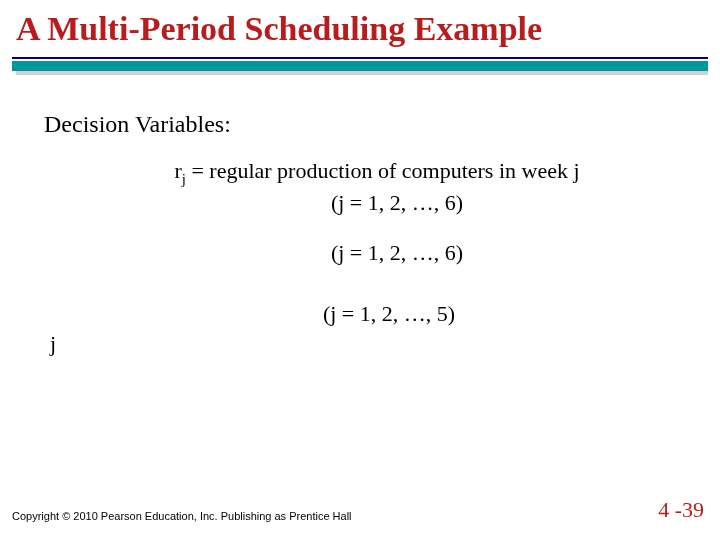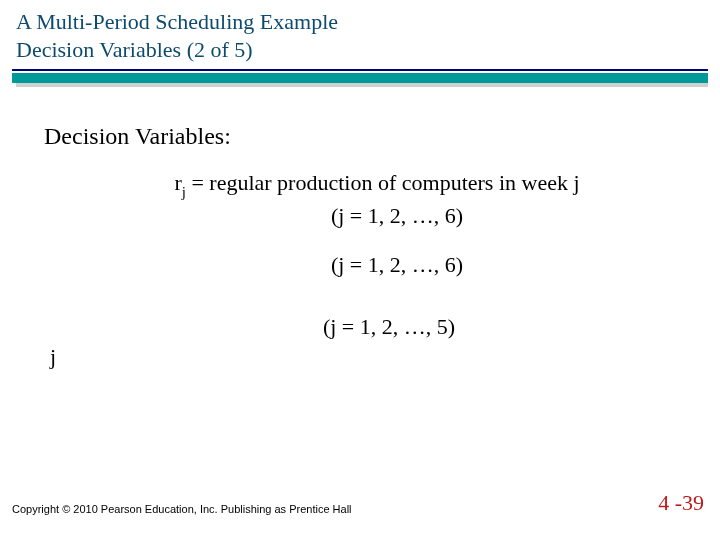--- a/index.html
+++ b/index.html
@@ -8,23 +8,23 @@
     height: 540px;
     background: #ffffff;
     font-family: Georgia, 'Times New Roman', serif;
     position: relative;
     overflow: hidden;
   }
   .title-block {
     padding: 8px 16px 0 16px;
   }
   .title-line {
-    font-size: 22px;
-    font-weight: normal;
-    color: #0c4a6e;
+    font-size: 34px;
+    font-weight: bold;
+    color: #b91c1c;
     line-height: 1.25;
   }
   .underline-group {
     width: 100%;
     padding-top: 6px;
   }
   .thin-line {
     height: 2px;
     background: #000080;
     margin: 0 12px 2px 12px;
@@ -63,21 +63,21 @@
     left: -24px;
     top: 30px;
     font-size: 22px;
   }
   .i-range {
     margin-left: 24px;
     margin-top: 32px;
   }
   .footer {
     position: absolute;
-    bottom: 24px;
+    bottom: 17px;
     left: 12px;
     right: 12px;
     font-family: Arial, sans-serif;
     font-size: 11px;
     color: #000;
   }
   .copyright { max-width: 340px; line-height: 1.2; }
   .pagenum {
     position: absolute;
     right: 4px;
@@ -85,21 +85,20 @@
     font-size: 22px;
     font-family: Georgia, serif;
     color: #b91c1c;
   }
 </style>
 </head>
 <body>
 
 <div class="title-block">
   <div class="title-line">A Multi-Period Scheduling Example</div>
-  <div class="title-line">Decision Variables (2 of 5)</div>
 </div>
 
 <div class="underline-group">
   <div class="thin-line"></div>
   <div class="thick-line"></div>
   <div class="shadow-line"></div>
 </div>
 
 <div class="content">
   <div class="section-heading">Decision Variables:</div>

